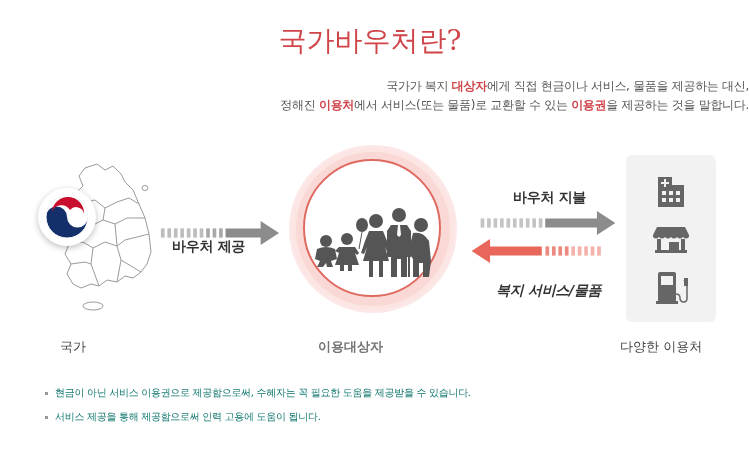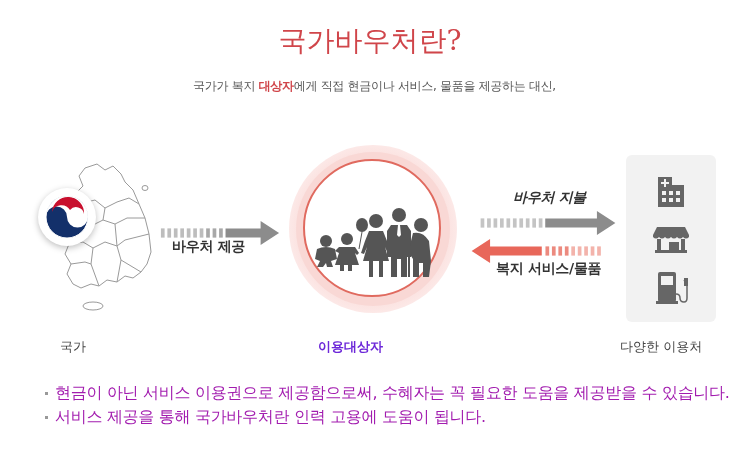--- a/index.html
+++ b/index.html
@@ -7,21 +7,21 @@
     width: 749px; height: 451px; position: relative; overflow: hidden;
     font-family: "DejaVu Sans", "Liberation Sans", sans-serif;
     color: #555;
   }
   .title {
     position: absolute; left: 0; top: 22px; width: 740px; text-align: center;
     font-family: "DejaVu Serif", "Liberation Serif", serif;
     font-size: 28px; color: #d0454a; letter-spacing: 0px;
   }
   .desc {
-    position: absolute; left: 0; top: 77px; width: 749px; text-align: center;
+    position: absolute; left: 0; top: 77px; width: 749px; text-align: right;
     font-size: 12px; line-height: 19px; color: #555; letter-spacing: -0.3px;
   }
   .desc .hl { color: #d0454a; font-weight: bold; }
 
   
   .map { position: absolute; left: 55px; top: 160px; width: 115px; height: 155px; }
   .emblem {
     position: absolute; left: 38px; top: 188px; width: 58px; height: 58px;
     border-radius: 50%; background: #fff;
     box-shadow: 0 2px 6px rgba(0,0,0,0.25);
@@ -49,35 +49,38 @@
     position: absolute; left: 303px; top: 159px; width: 138px; height: 138px; border-radius: 50%;
     background: #fff; border: 2px solid #e06a5f; box-sizing: border-box;
   }
 
   
   .places {
     position: absolute; left: 626px; top: 155px; width: 90px; height: 167px;
     background: #f2f2f2; border-radius: 6px;
   }
 
-  .bullets { position: absolute; left: 43px; top: 381px; font-size: 16px; color: #a21caf; letter-spacing: -0.3px; }
+  .bullets { position: absolute; left: 43px; top: 381px; font-size: 10px; color: #0f766e; letter-spacing: -0.3px; }
   .bullets li { list-style: none; position: relative; padding-left: 12px; line-height: 24px; }
   .bullets li::before {
     content: ""; position: absolute; left: 2px; top: 11px; width: 3px; height: 3px; background: #999;
   }
   .bullets ul { margin: 0; padding: 0; }
 </style>
 </head>
 <body>
 
 <div class="title">국가바우처란?</div>
 
 <div class="desc">
   <div>
     <span>국가가 복지 </span><span class="hl">대상자</span><span>에게 직접 현금이나 서비스, 물품을 제공하는 대신,</span>
+  </div>
+  <div>
+    <span>정해진 </span><span class="hl">이용처</span><span>에서 서비스(또는 물품)로 교환할 수 있는 </span><span class="hl">이용권</span><span>을 제공하는 것을 말합니다.</span>
   </div>
 </div>
 
 <svg class="map" viewBox="0 0 115 155" width="115" height="155">
   <g fill="#fff" stroke="#9a9a9a" stroke-width="1">
     <path d="M30 8 L42 4 L50 10 L58 6 L66 14 L70 22 L78 30 L84 44 L90 58 L94 74 L96 92 L92 104 L86 112 L78 118 L70 116 L62 122 L52 120 L44 126 L36 124 L26 128 L18 124 L12 114 L16 104 L10 94 L14 84 L8 74 L14 66 L22 62 L18 52 L24 44 L20 34 L28 26 L24 16 Z"></path>
     <path d="M24 44 L40 40 L50 48 L62 42 L74 38 L84 44"></path>
     <path d="M22 62 L36 66 L48 60 L60 64 L72 58 L90 58"></path>
     <path d="M14 84 L28 82 L38 88 L50 82 L62 86 L70 80 L94 74"></path>
     <path d="M50 48 L48 60 M60 64 L62 86 M38 88 L36 104 L44 126 M62 86 L66 100 L62 122 M66 100 L86 112"></path>
@@ -137,23 +140,23 @@
       <circle cx="94" cy="54" r="7"></circle>
       <path d="M86 64 L102 64 L106 70 L106 96 L102 96 L102 116 L96 116 L96 98 L92 98 L92 116 L86 116 L86 96 L82 96 L82 70 Z"></path>
       <path d="M93 64 L95 64 L96 74 L94 76 L92 74 Z" fill="#fff"></path>
 
       <circle cx="116" cy="64" r="7"></circle>
       <path d="M108 72 Q118 70 124 80 L126 100 L124 116 L118 116 L118 102 L114 102 L114 116 L108 116 L108 98 L104 92 L106 80 Z"></path>
       <path d="M104 88 L104 116" stroke="#555" stroke-width="2" fill="none"></path>
     </g>
   </svg>
 </div>
-<div class="label-under" style="left:318px; top:338px; width:110px; font-weight:bold; color:#6d28d9;">이용대상자</div>
-
-<div class="arrow-label" style="left:513px; top:189px;font-style:italic;">바우처 지불</div>
+<div class="label-under" style="left:318px; top:338px; width:110px; font-weight:bold; color:#737373;">이용대상자</div>
+
+<div class="arrow-label" style="left:513px; top:189px;">바우처 지불</div>
 <svg class="arrow" style="left:475px; top:211px;" width="146" height="26" viewBox="0 0 146 26">
   <g fill="#c4c4c4">
     <rect x="0" y="8" width="4" height="10"></rect>
       <rect x="7" y="8" width="4" height="10"></rect>
       <rect x="14" y="8" width="4" height="10"></rect>
     <rect x="21" y="8" width="4" height="10"></rect>
       <rect x="28" y="8" width="4" height="10"></rect>
       <rect x="35" y="8" width="4" height="10"></rect>
     <rect x="42" y="8" width="4" height="10"></rect>
       <rect x="49" y="8" width="4" height="10"></rect>
@@ -172,21 +175,21 @@
     <rect x="101" y="8" width="4" height="10"></rect>
   </g>
   <g fill="#f3b3ab">
     <rect x="108" y="8" width="4" height="10"></rect>
       <rect x="115" y="8" width="4" height="10"></rect>
       <rect x="122" y="8" width="4" height="10"></rect>
     <rect x="129" y="8" width="4" height="10"></rect>
       <rect x="136" y="8" width="4" height="10"></rect>
   </g>
 </svg>
-<div class="arrow-label" style="left:496px; top:260px;">복지 서비스/물품</div>
+<div class="arrow-label" style="left:496px; top:282px;font-style:italic;">복지 서비스/물품</div>
 
 <div class="places">
   <svg style="position:absolute; left:30px; top:20px;" width="30" height="32" viewBox="0 0 30 32">
     <path d="M2 2 H16 V10 H28 V32 H2 Z" fill="#666"></path>
     <path d="M8 4 H10 V7 H13 V9 H10 V12 H8 V9 H5 V7 H8 Z" fill="#f2f2f2"></path>
     <g fill="#f2f2f2">
       <rect x="6" y="16" width="4" height="4"></rect>
         <rect x="13" y="16" width="4" height="4"></rect>
         <rect x="20" y="16" width="4" height="4"></rect>
       <rect x="6" y="23" width="4" height="4"></rect>
@@ -208,15 +211,15 @@
     <rect x="0" y="29" width="22" height="3" fill="#666"></rect>
     <path d="M20 22 Q24 22 24 26 Q24 30 28 30 Q31 30 31 26 V12 L28 8" fill="none" stroke="#666" stroke-width="1.5"></path>
     <rect x="28" y="6" width="4" height="8" fill="#666"></rect>
   </svg>
 </div>
 <div class="label-under" style="left:620px; top:338px; width:102px;">다양한 이용처</div>
 
 <div class="bullets">
   <ul>
     <li>현금이 아닌 서비스 이용권으로 제공함으로써, 수혜자는 꼭 필요한 도움을 제공받을 수 있습니다.</li>
-    <li>서비스 제공을 통해 국가바우처란 인력 고용에 도움이 됩니다.</li>
+    <li>서비스 제공을 통해 제공함으로써 인력 고용에 도움이 됩니다.</li>
   </ul>
 </div>
 
 </body></html>

